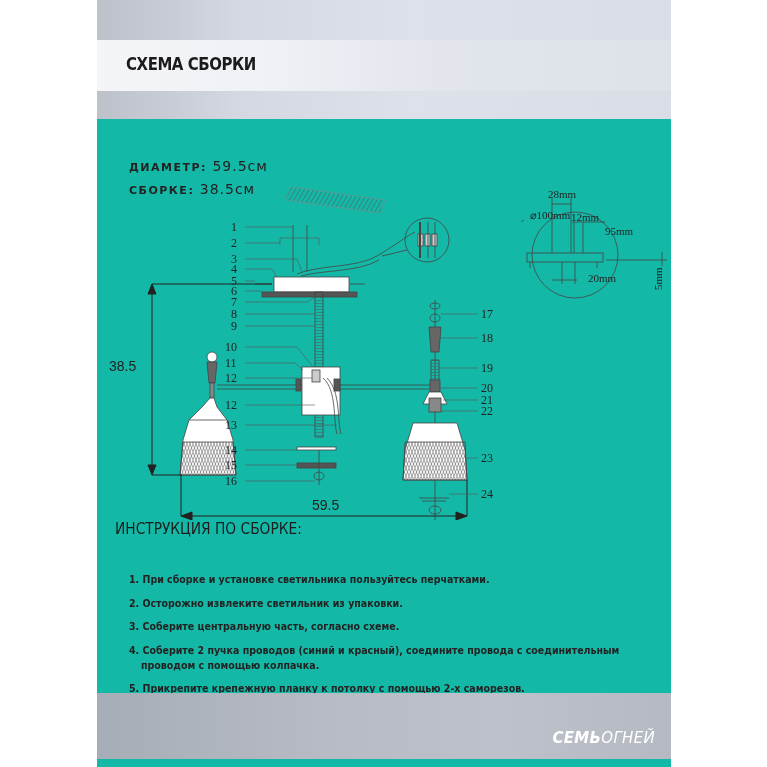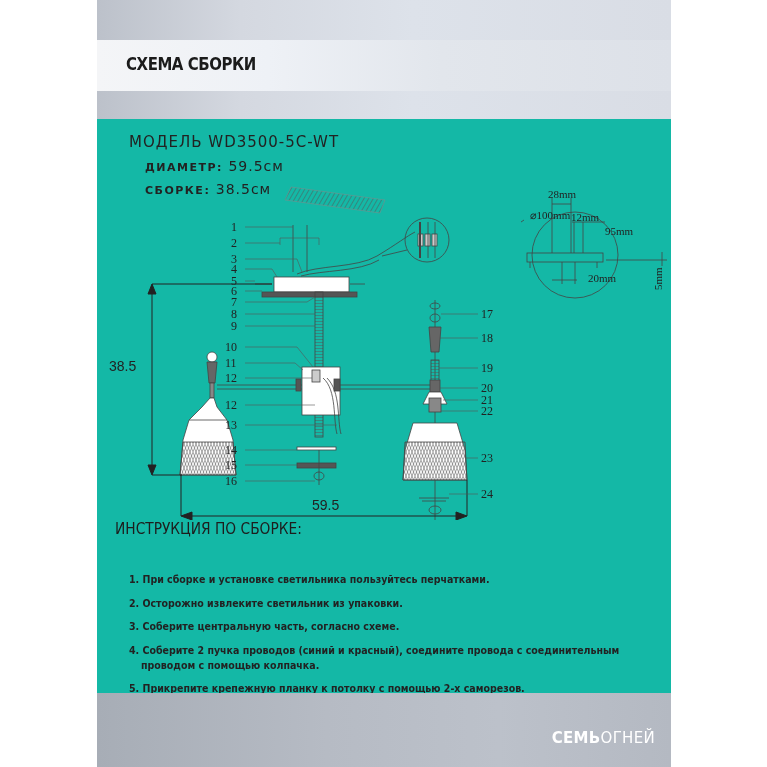--- a/index.html
+++ b/index.html
@@ -7,49 +7,45 @@
     .card { position: absolute; left: 97px; top: 0; width: 574px; height: 767px; background: #14b8a6; }
     .header-band { position: absolute; left: 0; top: 0; width: 574px; height: 119px;
       background: linear-gradient(90deg, #bcc1ca 0%, #d4d8e0 25%, #dde2ea 55%, #d9dde5 100%); }
     .header-strip { position: absolute; left: 0; top: 40px; width: 574px; height: 51px;
       background: linear-gradient(90deg, #f4f5f7 0%, #eef1f6 30%, #e2e6ec 60%, #dde1e8 100%); }
     .header-title { position: absolute; left: 29px; top: 54px; font-family: "DejaVu Sans", sans-serif; font-weight: bold; font-size: 17px; letter-spacing: -0.5px; color: #1b1b1b; transform: scaleX(0.88); transform-origin: left; }
     .spec { position: absolute; left: 32px; font-family: "DejaVu Sans", sans-serif; color: #222; letter-spacing: 1px; }
     .spec.model { top: 133px; font-size: 15px; }
     .spec.diam { top: 158px; font-size: 14px; }
     .spec.height { top: 181px; font-size: 14px; }
-    .spec .sm { font-size: 11px; font-weight: bold; letter-spacing: 1.5px; margin-left: 16px; }
+    .spec .sm { font-size: 11px; font-weight: bold; letter-spacing: 1.5px; }
     .diagram { position: absolute; left: 0; top: 180px; width: 574px; height: 340px; }
     .instr-title { position: absolute; left: 18px; top: 519px; font-family: "DejaVu Sans", sans-serif; font-size: 16px; color: #1d1d1d; transform: scaleX(0.86); transform-origin: left; }
     .steps { position: absolute; left: 17px; top: 557px; width: 560px; margin: 15px; padding: 0; list-style: none; }
     .steps li { font-family: "DejaVu Sans", sans-serif; font-size: 11px; font-weight: bold; color: #222; line-height: 15px; margin-bottom: 8.5px; transform: scaleX(0.86); transform-origin: left; white-space: nowrap; }
     .steps li .cont { display: block; padding-left: 14px; }
-    .footer-band { position: absolute; left: 0; top: 693px; width: 574px; height: 74px;
-      background: linear-gradient(90deg, #a7adb6 0%, #b6bbc4 40%, #bcc1ca 70%, #b4b9c2 100%); }
+    .footer-band { position: absolute; left: 0; top: 693px; width: 574px; height: 66px;
+      background: linear-gradient(90deg, #a7adb6 0%, #b6bbc4 40%, #bcc1ca 70%, #b4b9c2 100%); font-style: italic; }
     .brand { position: absolute; right: 16px; top: 36px; font-family: "DejaVu Sans", sans-serif; color: #ffffff; font-size: 15px; letter-spacing: 0.3px; }
     .brand b { font-weight: bold; }
     .brand span.light { font-weight: normal; }
     .dim-label { font-family: "Liberation Sans", sans-serif; font-size: 14px; fill: #222; }
     .num { font-family: "Liberation Serif", serif; font-size: 12px; fill: #222; }
     .mm { font-family: "Liberation Serif", serif; font-size: 11px; fill: #222; }
   </style>
 </head>
 <body>
 
 <div class="card">
 
   <div class="header-band">
     <div class="header-strip"></div>
     <div class="header-title">СХЕМА СБОРКИ</div>
   </div>
 
-  <div class="spec model">
-    <span>МОДЕЛЬ</span>
-    <span>WD3500-5C-WT</span>
-  </div>
   <div class="spec diam">
     <span class="sm">ДИАМЕТР:</span>
     <span>59.5см</span>
   </div>
   <div class="spec height">
     <span class="sm">СБОРКЕ:</span>
     <span>38.5см</span>
   </div>
 
   <svg class="diagram" viewBox="0 0 574 340" width="574" height="340">

